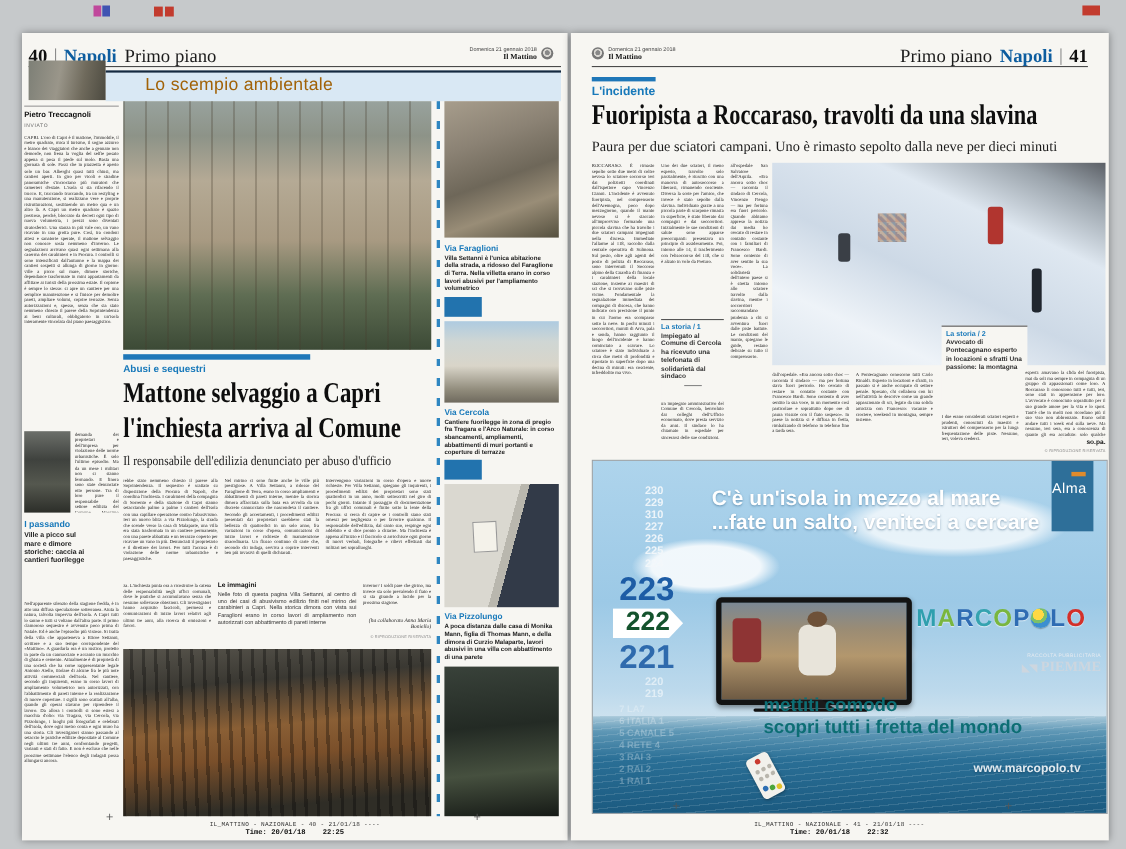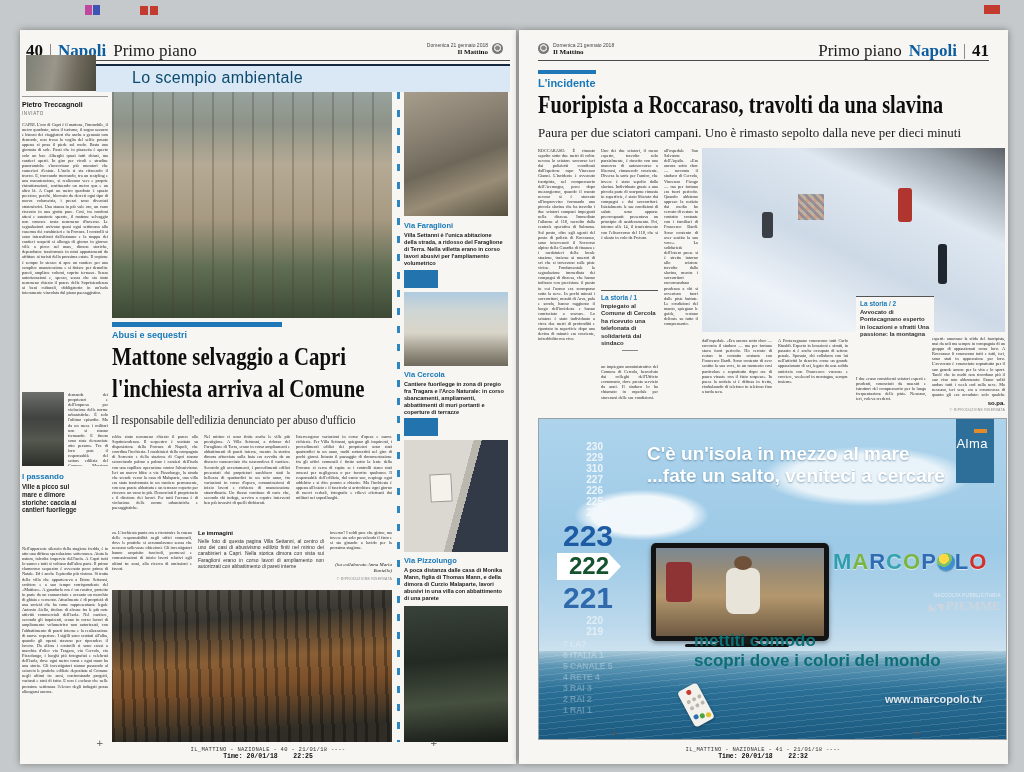--- a/index.html
+++ b/index.html
@@ -12,21 +12,21 @@
   .sec-bold{font:700 17px "Liberation Serif",serif;color:#0d5d9f;}
   .sec-reg{font:400 17px "Liberation Serif",serif;color:#1c1c1c;}
   .hdr-vline{width:1px;height:15px;background:#8b8b8b;}
   .dateline{font:400 5px/6px "Liberation Sans",sans-serif;color:#444;}
   .masthead{font:700 7px/8px "Liberation Serif",serif;color:#111;}
   .mlogo{width:11px;height:11px;border-radius:50%;
          background:radial-gradient(circle at 50% 45%,#888 0 2px,#d9d7d2 2.5px 3.5px,#777 4px 5.5px);}
   .hrule{height:1px;background:#4a4a4a;}
   
   .band{background:#d9e8f4;border-top:2px solid #14293f;}
-  .band-title{font:400 16px/24px "Liberation Sans",sans-serif;color:#0c4a6e;letter-spacing:.3px;}
+  .band-title{font:400 16px/24px "Liberation Sans",sans-serif;color:#a16207;letter-spacing:.3px;}
   .kbar{background:#1f77b8;}
   .kicker{font:700 9px "Liberation Sans",sans-serif;color:#1879ba;}
   .kicker-lg{font:700 11px "Liberation Sans",sans-serif;color:#1879ba;}
   .hl{font:700 26px/32px "Liberation Serif",serif;color:#0e0e0e;white-space:nowrap;
       transform:scaleX(.8);transform-origin:0 0;}
   .hl41{font:700 26px/30px "Liberation Serif",serif;color:#0e0e0e;white-space:nowrap;
       transform:scaleX(.78);transform-origin:0 0;}
   .sub{font:400 12px "Liberation Serif",serif;color:#1b1b1b;white-space:nowrap;
       transform:scaleX(.88);transform-origin:0 0;}
   .sub41{font:400 13px "Liberation Serif",serif;color:#1b1b1b;}
@@ -307,21 +307,21 @@
       <div class="abs" style="left:294px;top:130px;width:172px;letter-spacing:1px;">
         <span class="mlogo-letter" style="color: rgb(47, 159, 174);">M</span><span class="mlogo-letter" style="color: rgb(121, 182, 63);">A</span><span class="mlogo-letter" style="color: rgb(47, 108, 179);">R</span><span class="mlogo-letter" style="color: rgb(53, 163, 176);">C</span><span class="mlogo-letter" style="color: rgb(121, 182, 63);">O</span><span class="mlogo-letter" style="color: rgb(47, 108, 179);">P</span><span class="globe"></span><span class="mlogo-letter" style="color: rgb(47, 108, 179);">L</span><span class="mlogo-letter" style="color: rgb(211, 48, 42);">O</span>
       </div>
 
       <div class="abs" style="left:372px;top:174px;width:90px;">
         <div class="piemme-small">RACCOLTA PUBBLICITARIA</div>
         <div class="piemme"><span style="font-size:9px;">◣◥</span> <span>PIEMME</span></div>
       </div>
 
       <div class="abs teal" style="left:155px;top:212px;">mettiti comodo</div>
-      <div class="abs teal" style="left:155px;top:232px;">scopri dove i colori del mondo</div>
+      <div class="abs teal" style="left:155px;top:232px;">scopri tutti i fretta del mondo</div>
 
       <div class="abs remote" style="left:146px;top:266px;width:22px;height:40px;">
         <span class="rdot" style="left:8px;top:3px;width:5px;height:5px;background:#c93a30;"></span>
         <span class="rdot" style="left:4px;top:12px;width:4px;height:4px;background:#b9b6ad;"></span>
         <span class="rdot" style="left:10px;top:12px;width:4px;height:4px;background:#b9b6ad;"></span>
         <span class="rdot" style="left:16px;top:12px;width:4px;height:4px;background:#b9b6ad;"></span>
         <span class="rdot" style="left:4px;top:19px;width:4px;height:4px;background:#b9b6ad;"></span>
         <span class="rdot" style="left:10px;top:19px;width:4px;height:4px;background:#b9b6ad;"></span>
         <span class="rdot" style="left:16px;top:19px;width:4px;height:4px;background:#b9b6ad;"></span>
         <span class="rdot" style="left:3px;top:28px;width:5px;height:5px;background:#2e6fb3;"></span>

